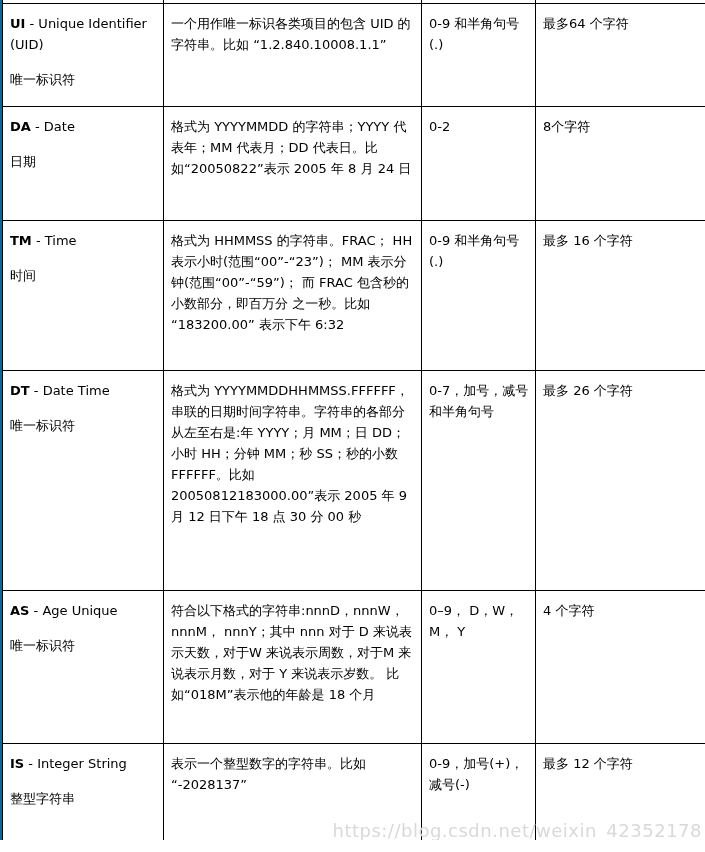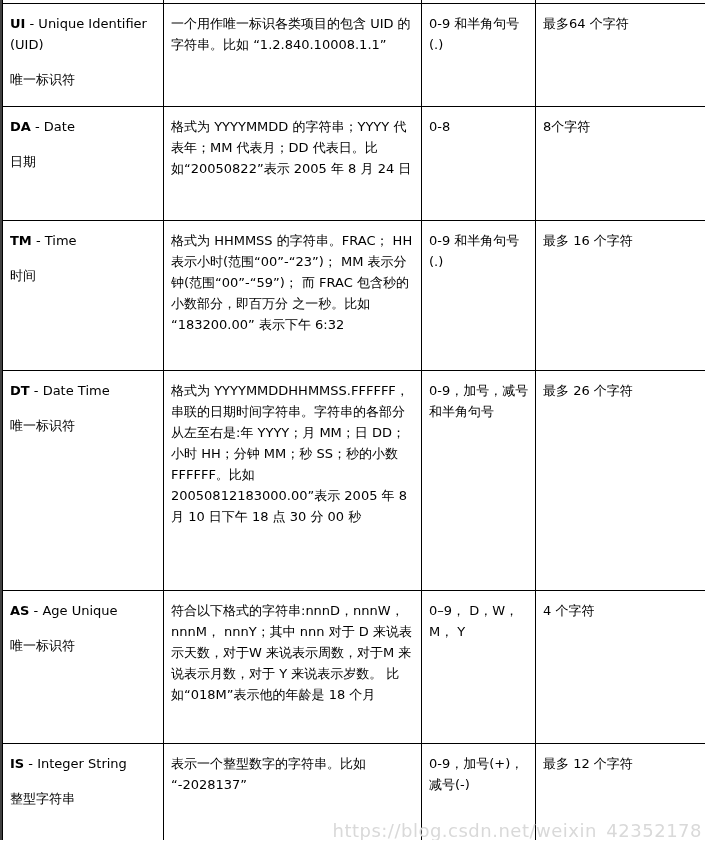--- a/index.html
+++ b/index.html
@@ -4,21 +4,21 @@
 <style>
   * { margin: 0; padding: 0; box-sizing: border-box; }
   html, body { background: #ffffff; }
   body { font-family: "DejaVu Sans", sans-serif; }
 
   .screen {
     position: relative;
     width: 705px;
     height: 840px;
     overflow: hidden;
-    background: #404040;
+    background: #0369a1;
   }
 
   table.vr-table {
     position: absolute;
     left: 2px;
     top: -3px;
     width: 715px;            
     border-collapse: collapse;
     table-layout: fixed;
   }
@@ -94,41 +94,41 @@
       <td>0-9 和半角句号(.)</td>
       <td>最多64 个字符</td>
     </tr>
 
     <tr class="row-da">
       <td>
         <div><span class="type-code">DA</span> <span>- Date</span></div>
         <div class="cn-name">日期</div>
       </td>
       <td>格式为 YYYYMMDD 的字符串；YYYY 代表年；MM 代表月；DD 代表日。比 如“20050822”表示 2005 年 8 月 24 日</td>
-      <td>0-8</td>
+      <td>0-2</td>
       <td>8个字符</td>
     </tr>
 
     <tr class="row-tm">
       <td>
         <div><span class="type-code">TM</span> <span>- Time</span></div>
         <div class="cn-name">时间</div>
       </td>
       <td>格式为 HHMMSS 的字符串。FRAC； HH 表示小时(范围“00”-“23”)； MM 表示分钟(范围“00”-“59”)； 而 FRAC 包含秒的小数部分，即百万分 之一秒。比如 “183200.00” 表示下午 6:32</td>
       <td>0-9 和半角句号(.)</td>
       <td>最多 16 个字符</td>
     </tr>
 
     <tr class="row-dt">
       <td>
         <div><span class="type-code">DT</span> <span>- Date Time</span></div>
         <div class="cn-name">唯一标识符</div>
       </td>
-      <td>格式为 YYYYMMDDHHMMSS.FFFFFF，串联的日期时间字符串。字符串的各部分从左至右是:年 YYYY；月 MM；日 DD；小时 HH；分钟 MM；秒 SS；秒的小数 FFFFFF。比如 20050812183000.00”表示 2005 年 8 月 10 日下午 18 点 30 分 00 秒</td>
-      <td>0-9，加号，减号和半角句号</td>
+      <td>格式为 YYYYMMDDHHMMSS.FFFFFF，串联的日期时间字符串。字符串的各部分从左至右是:年 YYYY；月 MM；日 DD；小时 HH；分钟 MM；秒 SS；秒的小数 FFFFFF。比如 20050812183000.00”表示 2005 年 9 月 12 日下午 18 点 30 分 00 秒</td>
+      <td>0-7，加号，减号和半角句号</td>
       <td>最多 26 个字符</td>
     </tr>
 
     <tr class="row-as">
       <td>
         <div><span class="type-code">AS</span> <span>- Age Unique</span></div>
         <div class="cn-name">唯一标识符</div>
       </td>
       <td>符合以下格式的字符串:nnnD，nnnW， nnnM， nnnY；其中 nnn 对于 D 来说表示天数，对于W 来说表示周数，对于M 来说表示月数，对于 Y 来说表示岁数。 比如“018M”表示他的年龄是 18 个月</td>
       <td>0–9， D，W，M， Y</td>

